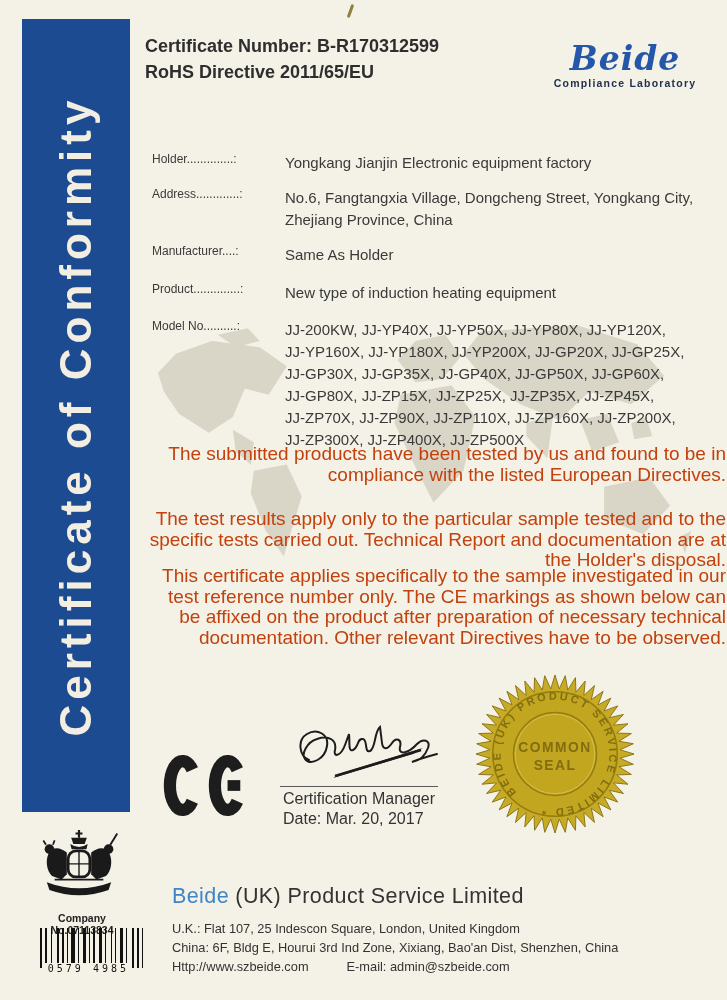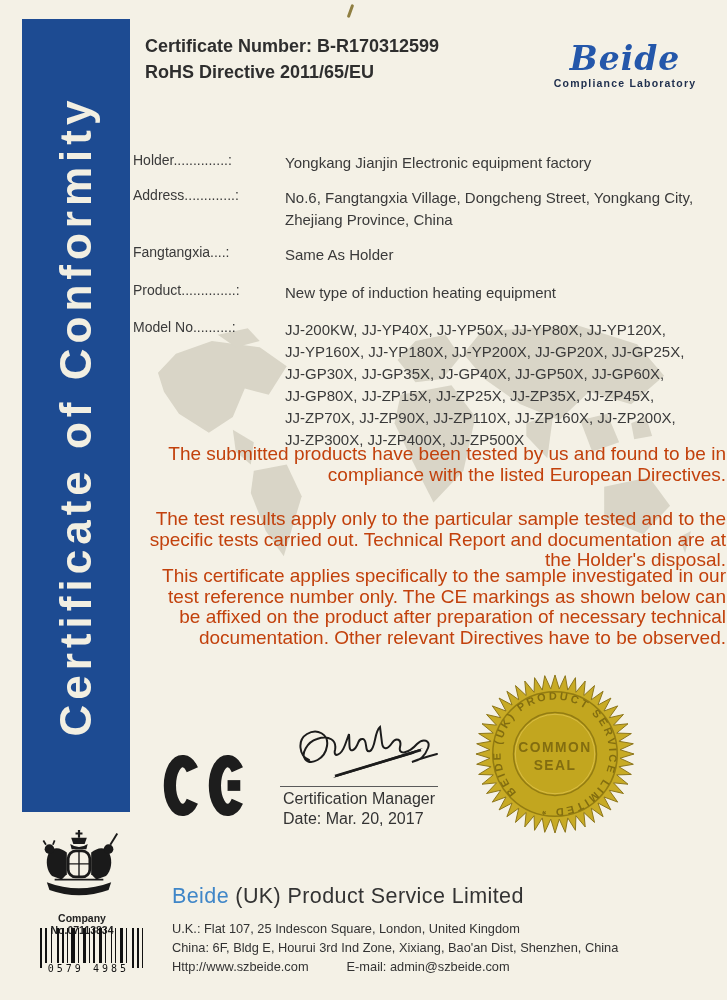--- a/index.html
+++ b/index.html
@@ -17,21 +17,21 @@
   .topmark{position:absolute; left:349px; top:4px; width:3px; height:14px; background:#8f7f42; transform:rotate(20deg); border-radius:2px;}
   
   .hline1{position:absolute; left:145px; top:36px; font-size:18px; font-weight:bold; color:#2e2e2e;}
   .hline2{position:absolute; left:145px; top:62px; font-size:18px; font-weight:bold; color:#2e2e2e;}
   .logo{position:absolute; left:545px; top:42px; width:160px; text-align:center;}
   .logo-word{font-family:"DejaVu Serif", serif; font-style:italic; font-weight:bold; font-size:33px; color:#2457aa; line-height:34px; letter-spacing:1px;}
   .logo-tag{font-size:10.5px; font-weight:bold; color:#20304e; letter-spacing:1.2px; margin-top:1px; white-space:nowrap;}
   
   .map{position:absolute; left:128px; top:322px; width:599px; height:380px; opacity:0.55;}
   
-  .flabel{position:absolute; left:133px; font-size:14px; color:#3a3a3a;}
+  .flabel{position:absolute; left:152px; font-size:12px; color:#3a3a3a;}
   .fvalue{position:absolute; left:285px; width:450px; font-size:15px; color:#3a3a3a; line-height:22px;}
   .model-lines div{line-height:22px;}
   
   .para{position:absolute; left:148px; width:578px; font-size:19px; line-height:20.6px; color:#c2410c; text-align:right;}
   
   .ce{position:absolute; left:163px; top:753px; width:90px; height:65px;}
   
   .sig{position:absolute; left:295px; top:712px; width:150px; height:76px;}
   .sigline{position:absolute; left:280px; top:786px; width:158px; border-top:1.5px solid #5a5a5a;}
   .sigrole{position:absolute; left:283px; top:790px; font-size:16px; color:#333;}
@@ -90,21 +90,21 @@
     <div class="logo-word">Beide</div>
     <div class="logo-tag">Compliance  Laboratory</div>
   </div>
 
   <div class="flabel" style="top:152px">Holder..............:</div>
   <div class="fvalue" style="top:152px">Yongkang Jianjin Electronic equipment factory</div>
 
   <div class="flabel" style="top:187px">Address.............:</div>
   <div class="fvalue" style="top:187px">No.6, Fangtangxia Village, Dongcheng Street, Yongkang City, Zhejiang Province, China</div>
 
-  <div class="flabel" style="top:244px">Fangtangxia....:</div>
+  <div class="flabel" style="top:244px">Manufacturer....:</div>
   <div class="fvalue" style="top:244px">Same As Holder</div>
 
   <div class="flabel" style="top:282px">Product..............:</div>
   <div class="fvalue" style="top:282px">New type of induction heating equipment</div>
 
   <div class="flabel" style="top:319px">Model No..........:</div>
   <div class="fvalue model-lines" style="top:319px">
     <div>JJ-200KW, JJ-YP40X, JJ-YP50X, JJ-YP80X, JJ-YP120X,</div>
     <div>JJ-YP160X, JJ-YP180X, JJ-YP200X, JJ-GP20X, JJ-GP25X,</div>
     <div>JJ-GP30X, JJ-GP35X, JJ-GP40X, JJ-GP50X, JJ-GP60X,</div>

